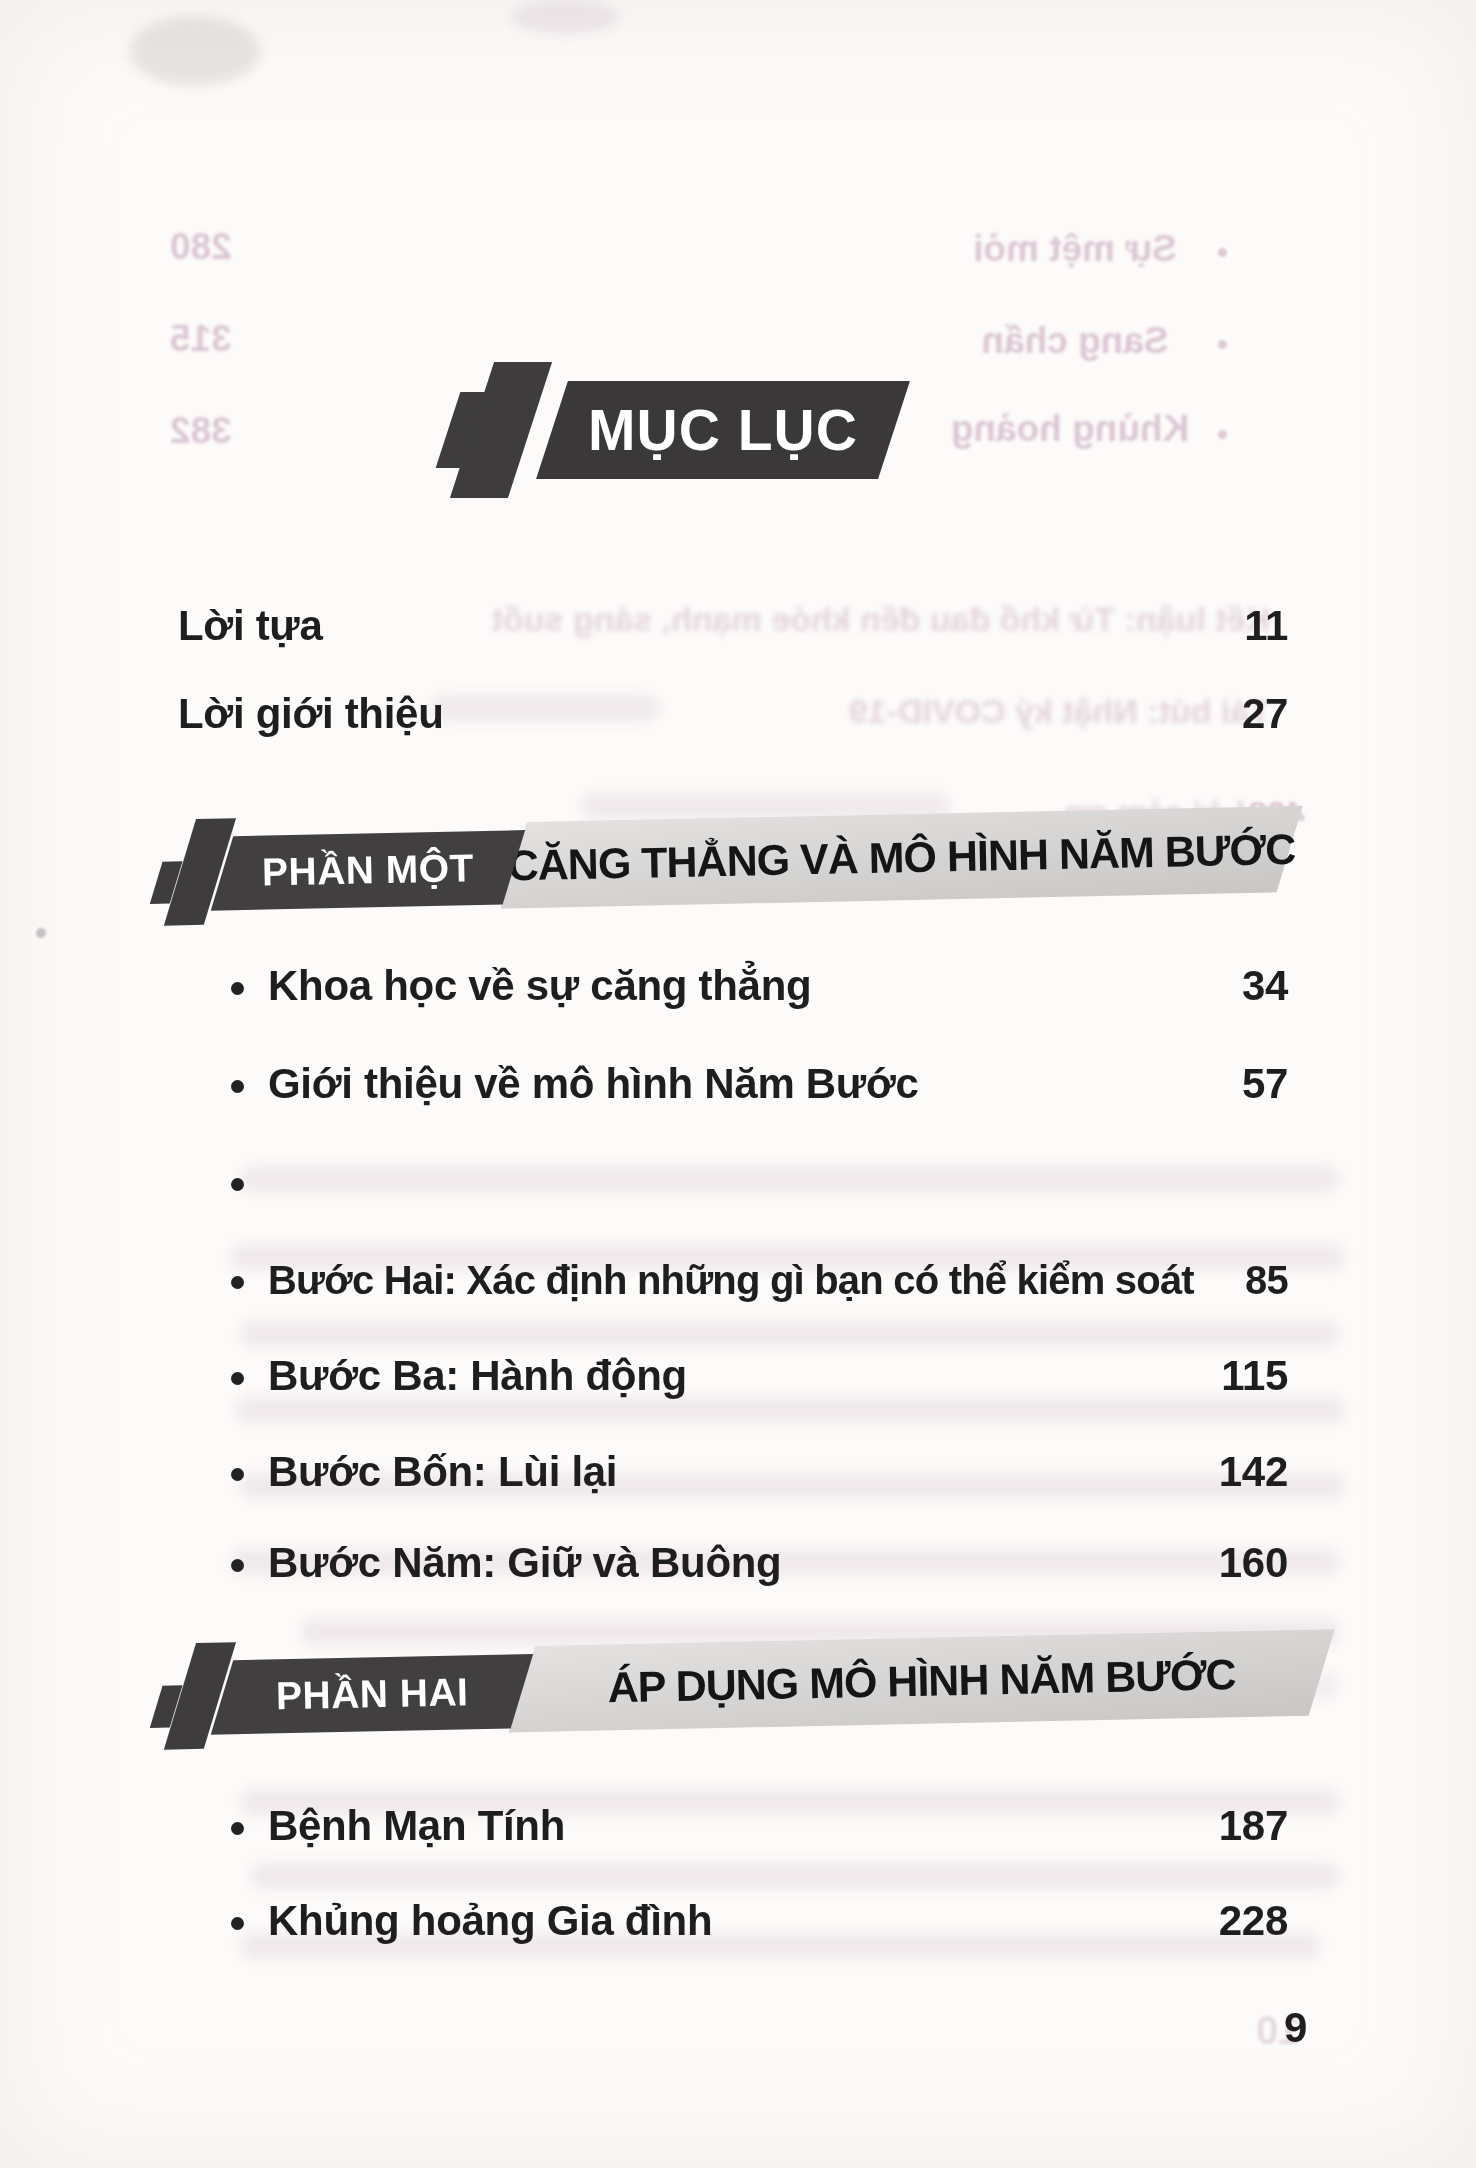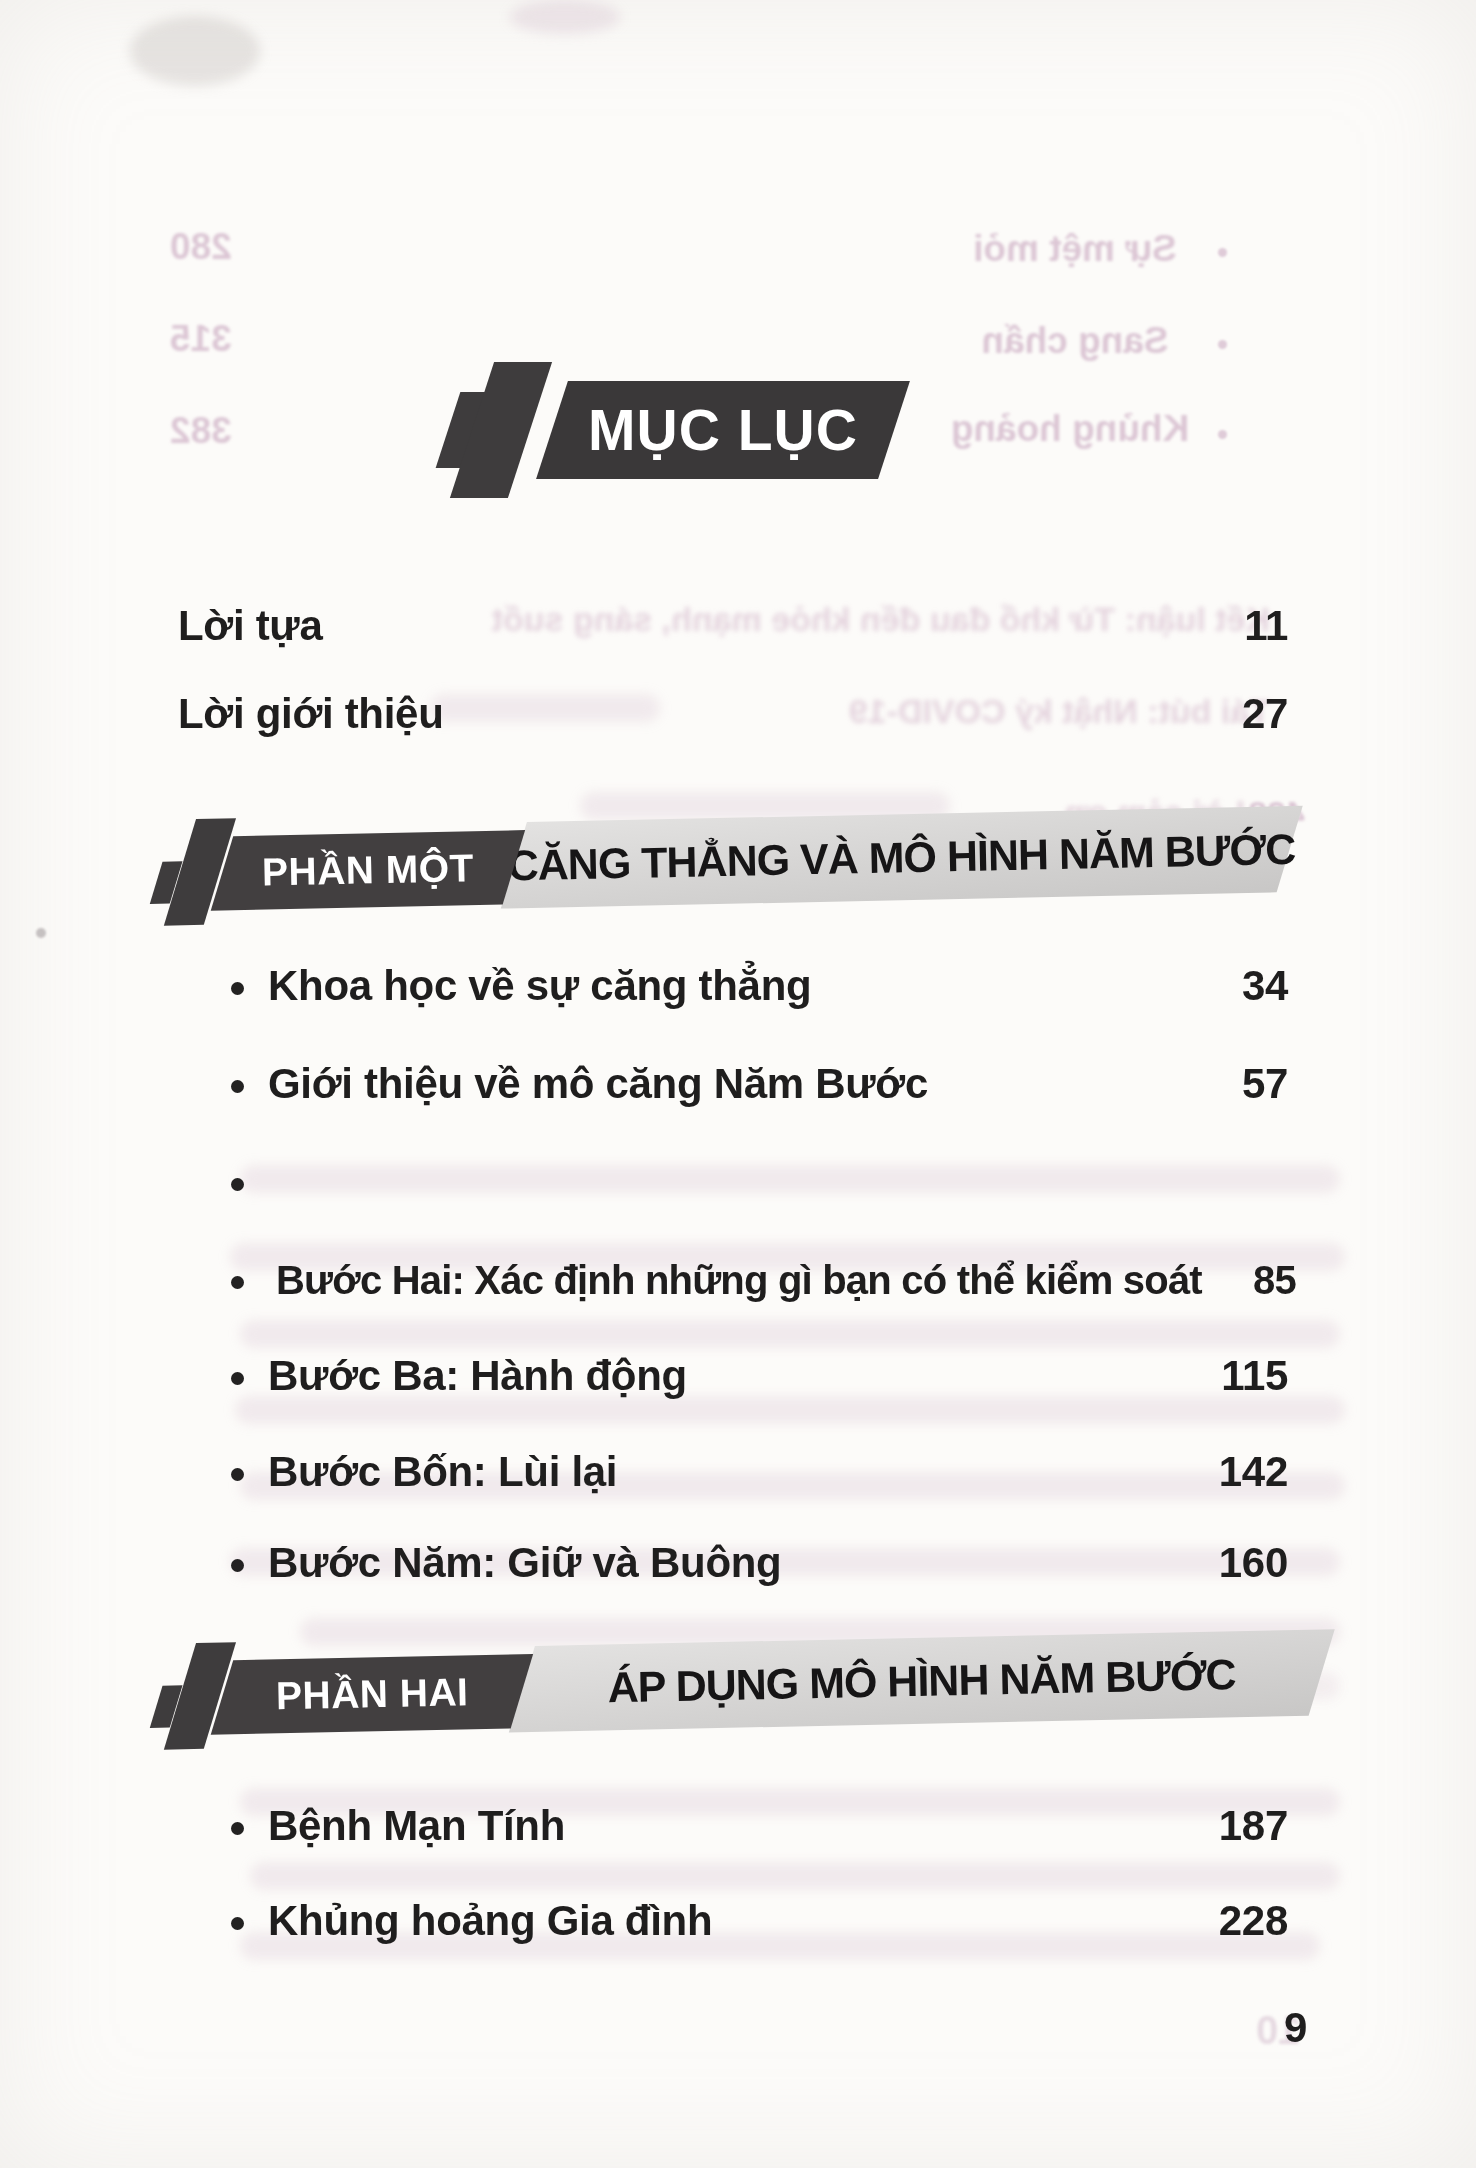--- a/index.html
+++ b/index.html
@@ -123,28 +123,28 @@
   </div>
 
   <div class="bullet" style="top:982px;"></div>
   <div class="row item-row" style="top:958px;">
     <span>Khoa học về sự căng thẳng</span>
     <span class="num">34</span>
   </div>
 
   <div class="bullet" style="top:1080px;"></div>
   <div class="row item-row" style="top:1056px;">
-    <span>Giới thiệu về mô căng Năm Bước</span>
+    <span>Giới thiệu về mô hình Năm Bước</span>
     <span class="num">57</span>
   </div>
 
   <div class="bullet" style="top:1178px;"></div>
 
   <div class="bullet" style="top:1276px;"></div>
-  <div class="row item-row" style="top:1252px;font-size:40px;letter-spacing:-0.8px;margin-left:8px;">
+  <div class="row item-row" style="top:1252px;font-size:40px;letter-spacing:-0.8px;">
     <span>Bước Hai: Xác định những gì bạn có thể kiểm soát</span>
     <span class="num">85</span>
   </div>
 
   <div class="bullet" style="top:1372px;"></div>
   <div class="row item-row" style="top:1348px;">
     <span>Bước Ba: Hành động</span>
     <span class="num">115</span>
   </div>
 

